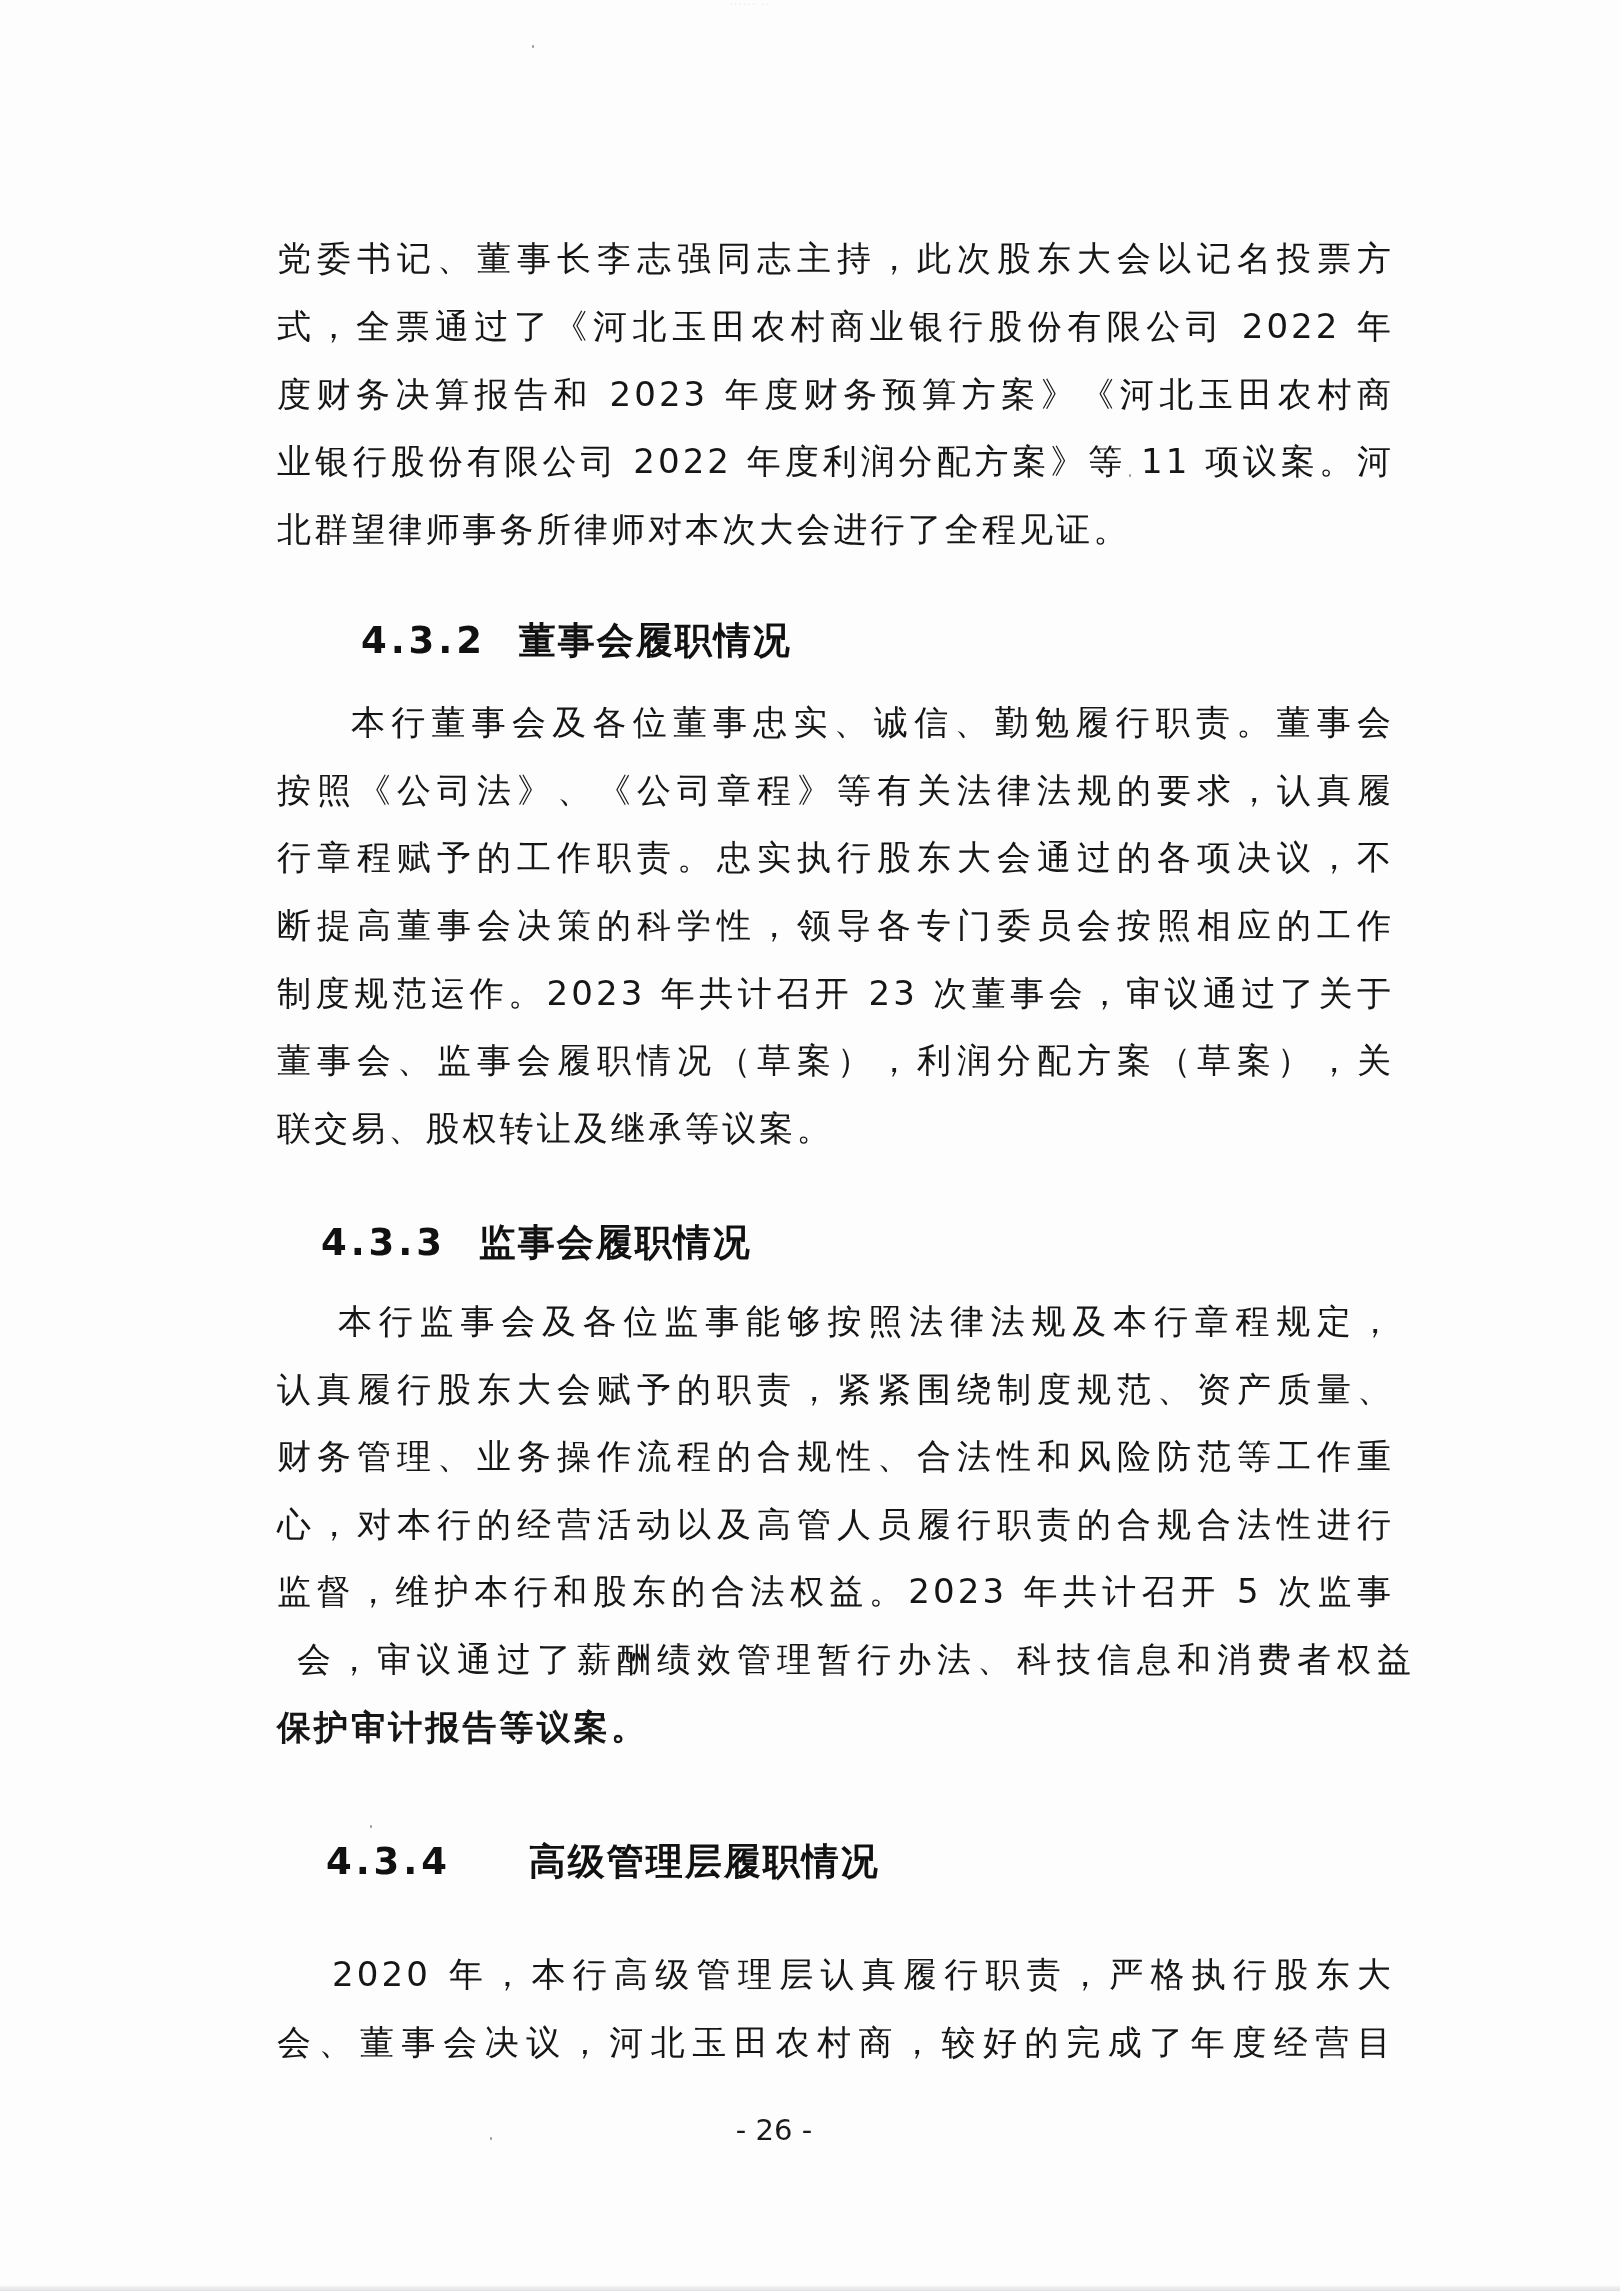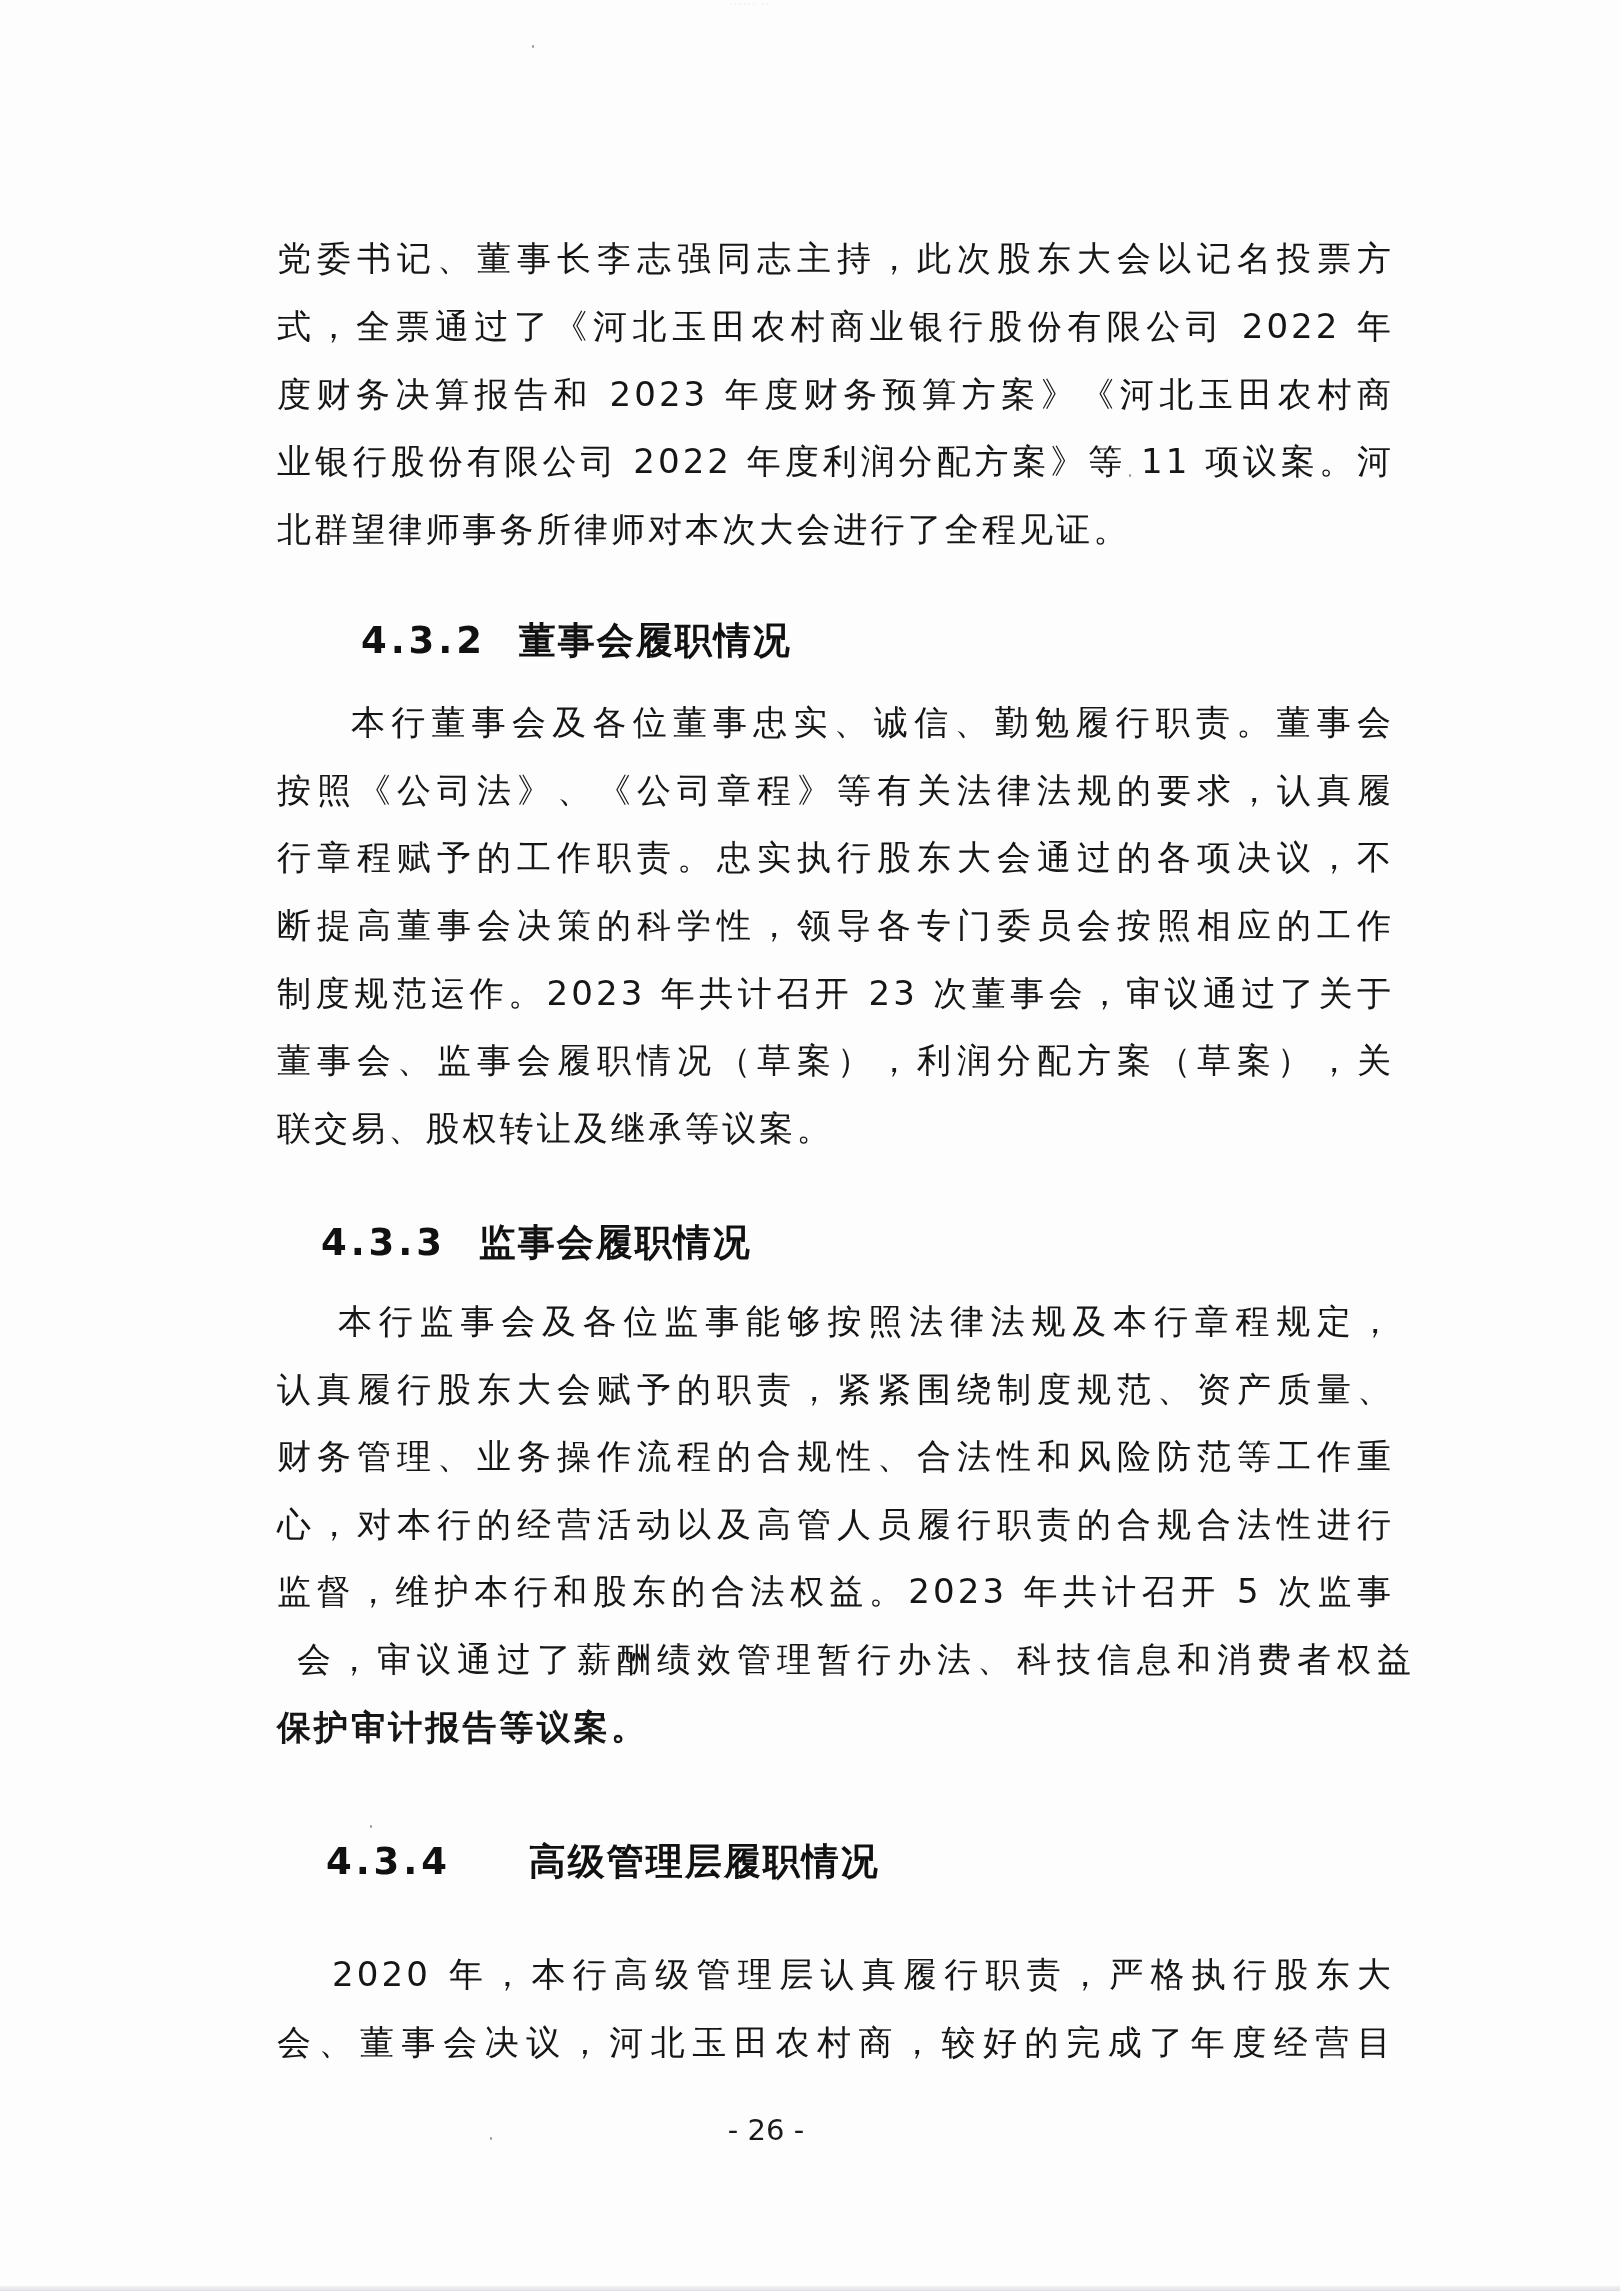--- a/index.html
+++ b/index.html
@@ -64,21 +64,21 @@
       letter-spacing: 2px;
     }
     .heading .num {
       display: inline-block;
       letter-spacing: 3.9px;
     }
     .heading .gap-s { display: inline-block; width: 33px; }
     .heading .gap-l { display: inline-block; width: 78px; }
     .page-number {
       position: absolute;
-      left: 0;
+      left: 8px;
       width: 1532px;
       top: 2111px;
       text-align: center;
       font-size: 29px;
       line-height: 39px;
       color: #1a1a1a;
       font-family: "DejaVu Sans", "Liberation Sans", sans-serif;
     }
     .header-mark {
       position: absolute;

